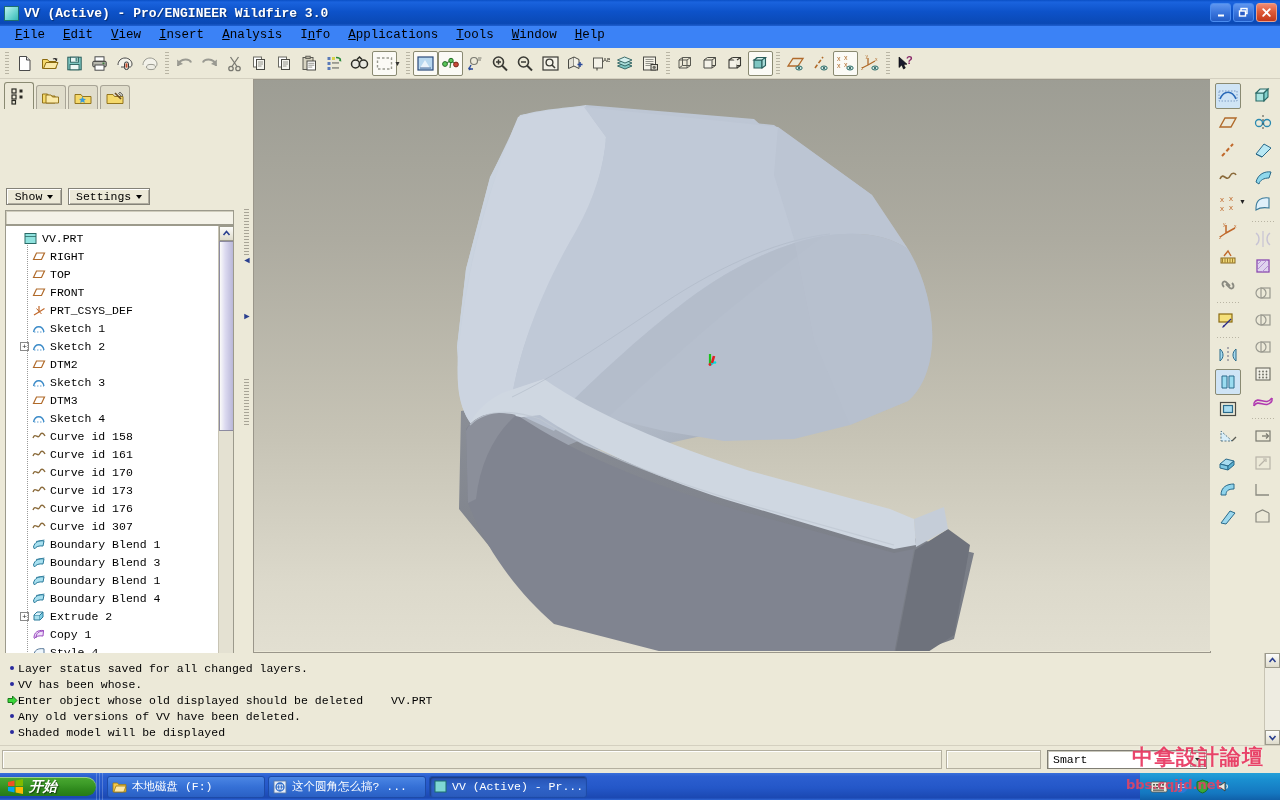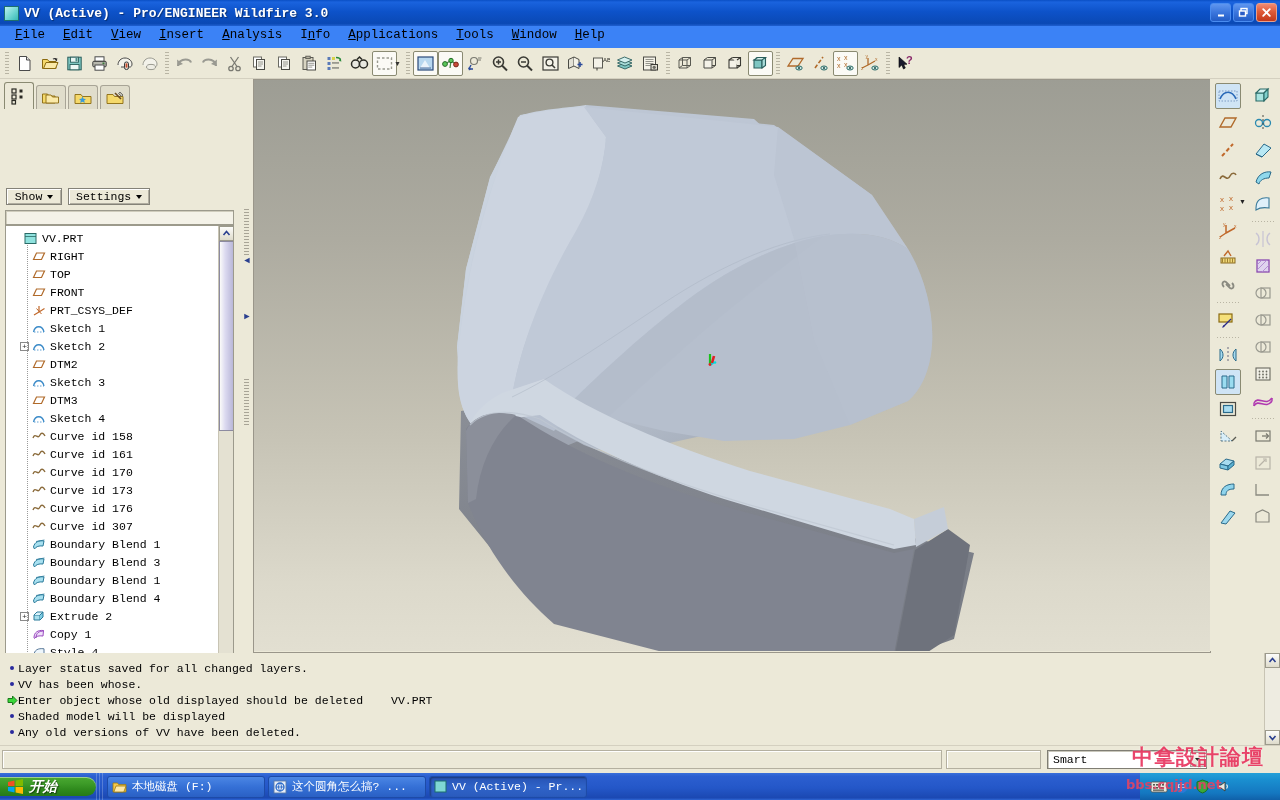--- a/index.html
+++ b/index.html
@@ -1363,27 +1363,27 @@
             <path d="M1 3.5h4.5V1L10 5.5L5.5 10V7.5H1z" fill="#3ad83a" stroke="#1a7a1a" stroke-width="1"></path>
           </svg>
         </div>
         <span>Enter object whose old displayed should be deleted</span>
         <span class="msg-extra">VV.PRT</span>
       </div>
       <div class="msgline">
         <div class="bullet">
           <i></i>
         </div>
-        <span>Shaded model will be displayed</span>
+        <span>Any old versions of VV have been deleted.</span>
       </div>
       <div class="msgline">
         <div class="bullet">
           <i></i>
         </div>
-        <span>Any old versions of VV have been deleted.</span>
+        <span>Shaded model will be displayed</span>
       </div>
     </div>
   <div class="msg-vscroll">
     <div class="vs-btn">
       <svg width="9" height="9" viewBox="0 0 9 9">
           <path d="M1.5 6 L4.5 2.5 L7.5 6" fill="none" stroke="#2a3f8f" stroke-width="1.6"></path>
         </svg>
     </div>
     <div class="vs-btn" style="position:absolute;left:0;bottom:0;">
       <svg width="9" height="9" viewBox="0 0 9 9">

